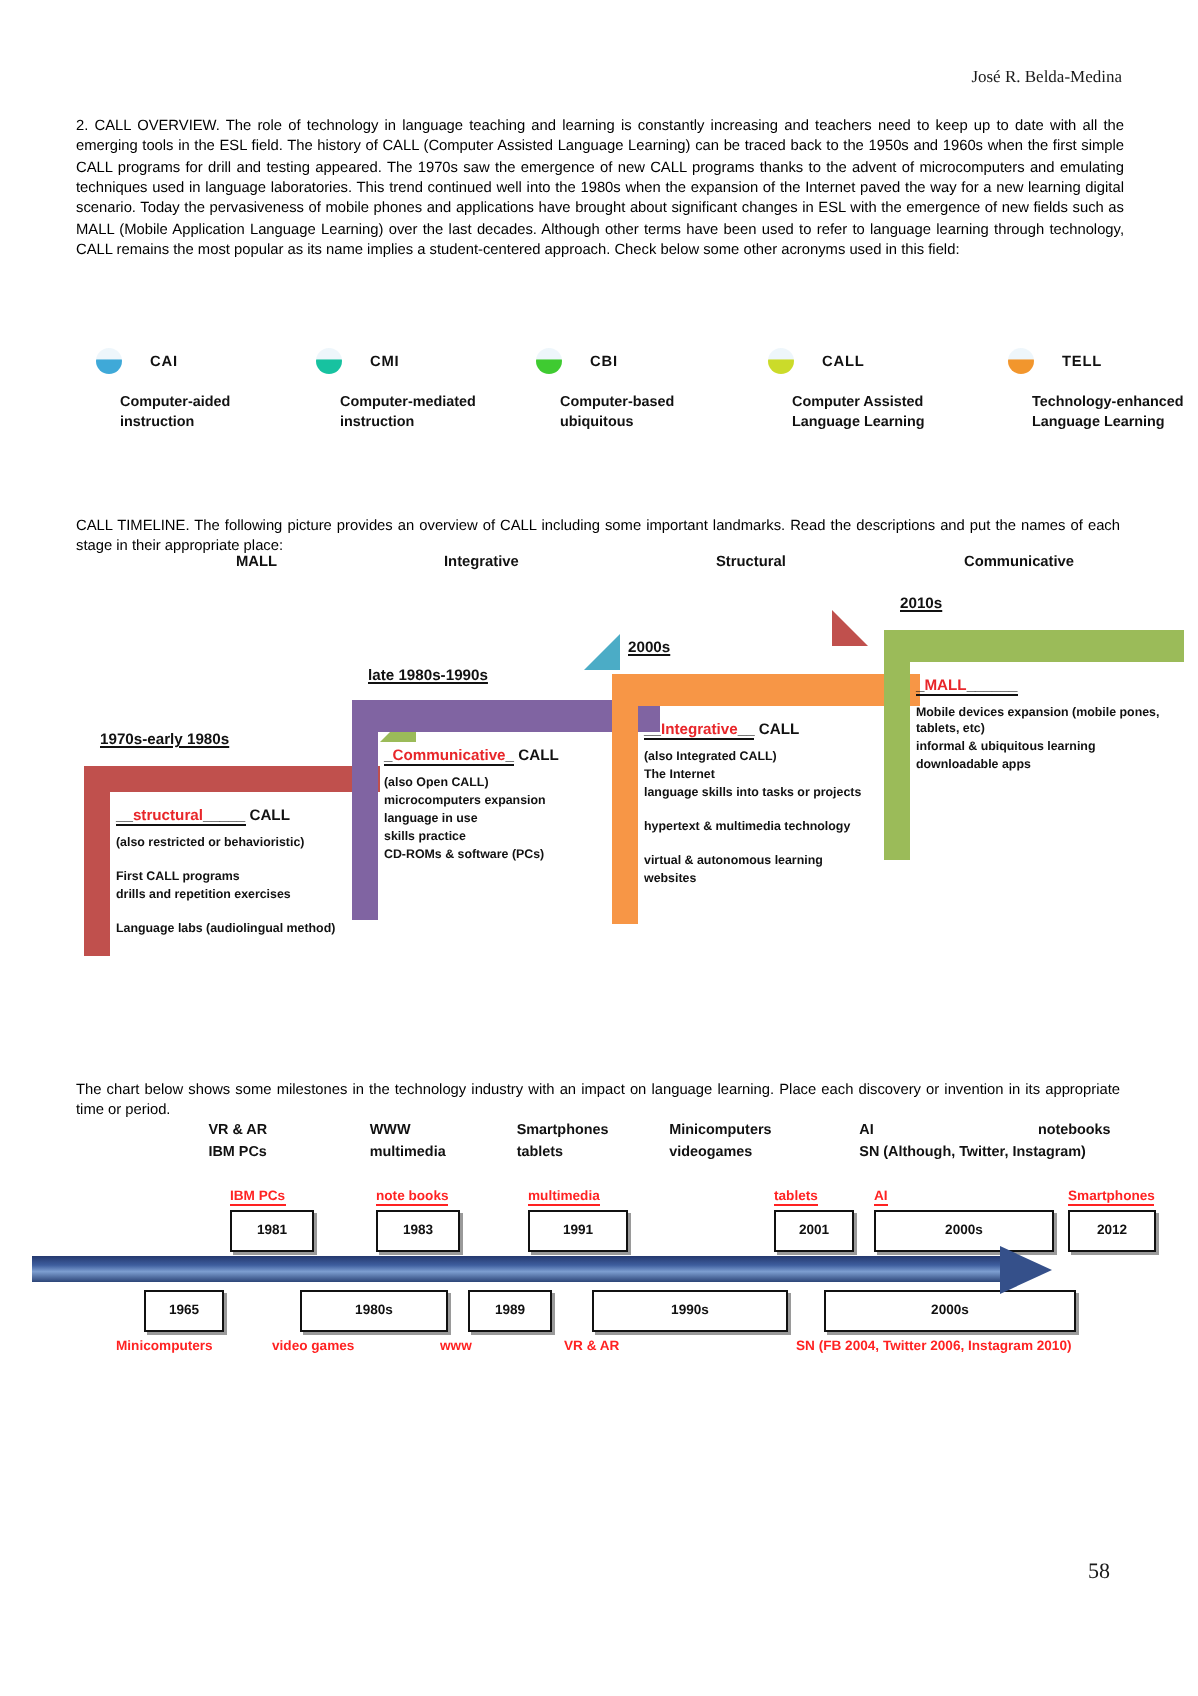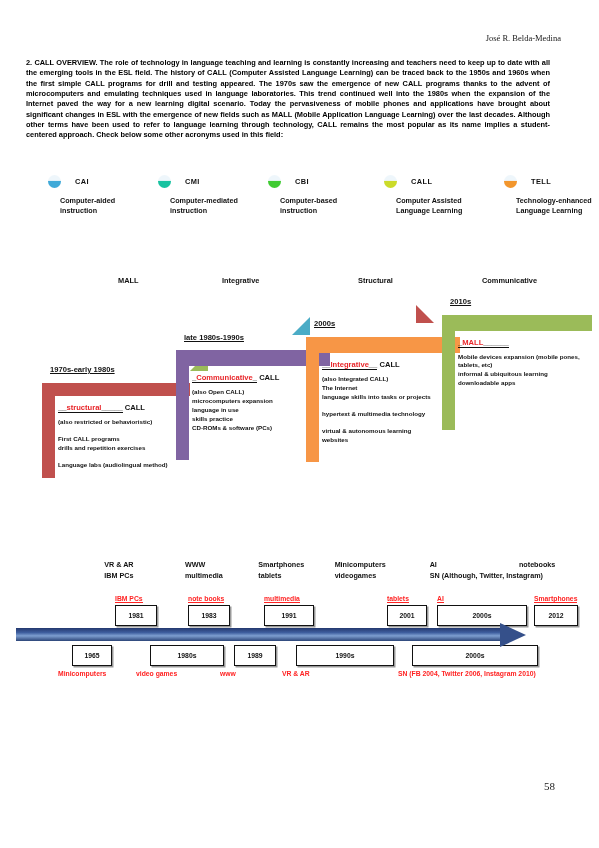--- a/index.html
+++ b/index.html
@@ -1,19 +1,19 @@
 <!DOCTYPE html>
 <html><head>
 <meta charset="utf-8">
 <style>
   html,body{margin:0;padding:0;background:#c8c8c8;}
   body{font-family:"Liberation Sans",sans-serif;}
   .page{position:relative;width:599px;height:848px;background:#ffffff;overflow:hidden;}
   .hdr-author{position:absolute;top:33px;right:38px;font-family:"Liberation Serif",serif;font-size:8.5px;color:#1a1a1a;text-align:center;}
-  .para{position:absolute;left:26px;width:524px;font-size:7.4px;line-height:10.35px;color:#000;text-align:justify;font-weight:bold;}
+  .para{position:absolute;left:38px;width:524px;font-size:7.4px;line-height:10.35px;color:#000;text-align:justify;font-weight:normal;}
   .p-overview{top:58px;}
   .p-timeline{top:258px;width:522px;}
   .p-chart{top:540px;width:522px;}
 
   
   .legend{position:absolute;left:48px;top:172px;width:510px;}
   .lg-item{position:absolute;top:0;}
   .lg-dot{width:13px;height:13px;border-radius:50%;display:inline-block;vertical-align:middle;}
   .lg-acr{display:inline-block;vertical-align:middle;margin-left:14px;font-size:7.4px;font-weight:bold;color:#111;letter-spacing:.4px;}
   .lg-desc{position:absolute;top:24px;left:12px;font-size:7.2px;line-height:10px;font-weight:bold;color:#111;width:92px;}
@@ -54,25 +54,26 @@
 
 <div class="page">
 
   <div class="hdr-author">José R. Belda-Medina</div>
 
   <div class="para p-overview">2. CALL OVERVIEW. The role of technology in language teaching and learning is constantly increasing and teachers need to keep up to date with all the emerging tools in the ESL field. The history of CALL (Computer Assisted Language Learning) can be traced back to the 1950s and 1960s when the first simple CALL programs for drill and testing appeared. The 1970s saw the emergence of new CALL programs thanks to the advent of microcomputers and emulating techniques used in language laboratories. This trend continued well into the 1980s when the expansion of the Internet paved the way for a new learning digital scenario. Today the pervasiveness of mobile phones and applications have brought about significant changes in ESL with the emergence of new fields such as MALL (Mobile Application Language Learning) over the last decades.  Although other terms have been used to refer to language learning through technology, CALL remains the most popular as its name implies a student-centered approach. Check below some other acronyms used in this field:</div>
 
   <div class="legend" id="legend">
       <div class="lg-item" style="left: 0px;"><span class="lg-dot" style="background: linear-gradient(rgb(238, 246, 251) 0%, rgb(238, 246, 251) 42%, rgb(63, 169, 216) 46%, rgb(63, 169, 216) 100%);"></span><span class="lg-acr">CAI</span><div class="lg-desc">Computer-aided instruction</div></div>
       <div class="lg-item" style="left: 110px;"><span class="lg-dot" style="background: linear-gradient(rgb(238, 246, 251) 0%, rgb(238, 246, 251) 42%, rgb(23, 194, 160) 46%, rgb(23, 194, 160) 100%);"></span><span class="lg-acr">CMI</span><div class="lg-desc">Computer-mediated instruction</div></div>
-      <div class="lg-item" style="left: 220px;"><span class="lg-dot" style="background: linear-gradient(rgb(238, 246, 251) 0%, rgb(238, 246, 251) 42%, rgb(63, 203, 49) 46%, rgb(63, 203, 49) 100%);"></span><span class="lg-acr">CBI</span><div class="lg-desc">Computer-based instruction</div></div>
+      <div class="lg-item" style="left: 220px;"><span class="lg-dot" style="background: linear-gradient(rgb(238, 246, 251) 0%, rgb(238, 246, 251) 42%, rgb(63, 203, 49) 46%, rgb(63, 203, 49) 100%);"></span><span class="lg-acr">CBI</span><div class="lg-desc">Computer-based ubiquitous</div></div>
       <div class="lg-item" style="left: 336px;"><span class="lg-dot" style="background: linear-gradient(rgb(238, 246, 251) 0%, rgb(238, 246, 251) 42%, rgb(203, 219, 42) 46%, rgb(203, 219, 42) 100%);"></span><span class="lg-acr">CALL</span><div class="lg-desc">Computer Assisted Language Learning</div></div>
       <div class="lg-item" style="left: 456px;"><span class="lg-dot" style="background: linear-gradient(rgb(238, 246, 251) 0%, rgb(238, 246, 251) 42%, rgb(242, 150, 45) 46%, rgb(242, 150, 45) 100%);"></span><span class="lg-acr">TELL</span><div class="lg-desc">Technology-enhanced Language Learning</div></div>
     </div>
 
+  <div class="para p-timeline">CALL TIMELINE. The following picture provides an overview of CALL including some important landmarks. Read the descriptions and put the names of each stage in their appropriate place:</div>
 
   <div class="hintrow" id="hintrow">
       <div class="hint" style="left: 80px;">MALL</div>
       <div class="hint" style="left: 184px;">Integrative</div>
       <div class="hint" style="left: 320px;">Structural</div>
       <div class="hint" style="left: 444px;">Communicative</div>
     </div>
 
   <div class="tl" id="timeline">
       <div class="stage" style="left: 4px; top: 0px;">
@@ -123,20 +124,21 @@
           <div class="bar" style="left: 0px; top: 20px; width: 150px; height: 16px; background: rgb(155, 187, 89);"></div>
           <div class="bar" style="left: 0px; top: 20px; width: 13px; height: 115px; background: rgb(155, 187, 89);"></div>
         </div>
         <div class="stitle" style="left: 16px; top: 43px;"><span class="ul">_</span><span class="red">MALL</span><span class="ul">______</span></div>
         <div class="stxt" style="left: 16px; top: 58px; width: 128px;">Mobile devices expansion (mobile pones, tablets, etc)</div>
         <div class="stxt" style="left: 16px; top: 75px; width: 128px;">informal &amp; ubiquitous learning</div>
         <div class="stxt" style="left: 16px; top: 84px; width: 128px;">downloadable apps</div>
       </div>
     </div>
 
+  <div class="para p-chart">The chart below shows  some milestones in the technology industry with an impact on language learning. Place each discovery or invention in its appropriate time or period.</div>
 
   <div class="chartwrap" id="chartwords">
       <div class="wordrow" style="left: 66.24px; top: 0px;">VR &amp; AR</div>
       <div class="wordrow" style="left: 146.88px; top: 0px;">WWW</div>
       <div class="wordrow" style="left: 220.32px; top: 0px;">Smartphones</div>
       <div class="wordrow" style="left: 296.64px; top: 0px;">Minicomputers</div>
       <div class="wordrow" style="left: 391.68px; top: 0px;">AI</div>
       <div class="wordrow" style="left: 480.96px; top: 0px;">notebooks</div>
       <div class="wordrow" style="left: 66.24px; top: 11px;">IBM PCs</div>
       <div class="wordrow" style="left: 146.88px; top: 11px;">multimedia</div>

